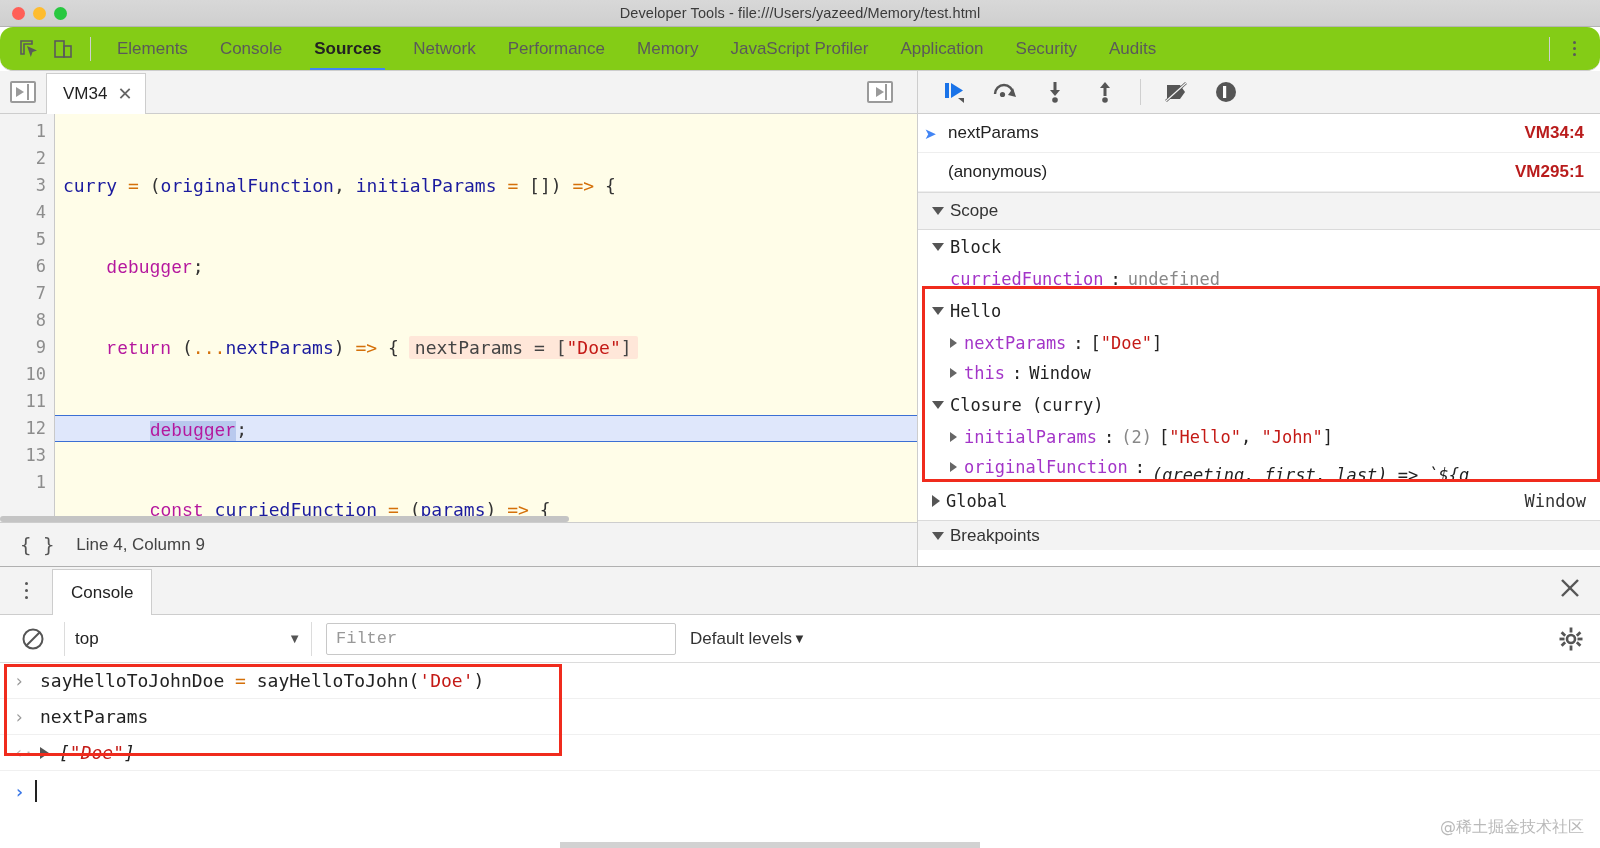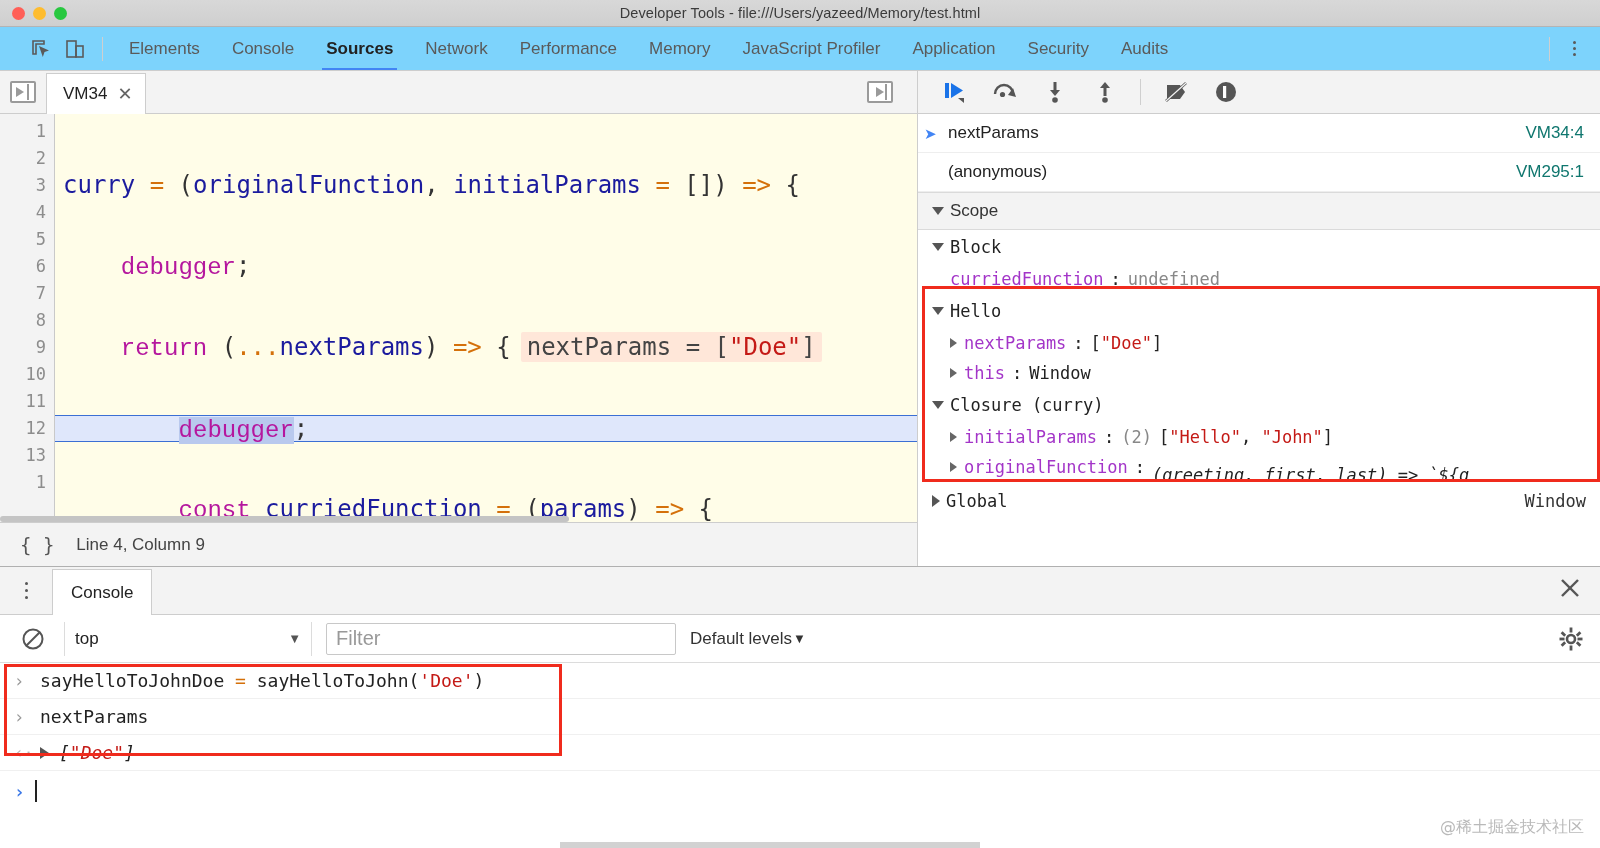--- a/index.html
+++ b/index.html
@@ -26,23 +26,23 @@
   .dot.green { background:#28c840; }
   .win-title {
     position:absolute; left:0; right:0; text-align:center;
     font-size:14.5px; color:#3b3b3b; letter-spacing:.1px;
     pointer-events:none;
   }
 
   
   .tabbar {
     height: 44px; flex: 0 0 44px;
-    background: #7dd3fc;
+    background: #84cc16;
     border-bottom: 1px solid #cdcdcd;
-    display: flex; align-items: center; padding-left: 24px;
+    display: flex; align-items: center; padding-left: 12px; border-radius: 13px;
   }
   .tb-icon { width: 34px; height: 30px; display:flex; align-items:center; justify-content:center; cursor:pointer; }
   .tb-sep { width:1px; height:24px; background:#cfcfcf; margin: 0 10px; }
   .tabs { display:flex; align-items:center; height:100%; }
   .tab {
     padding: 0 16px; height: 100%;
     display:flex; align-items:center;
     font-size: 17px; color:#5a5a5a; cursor:pointer; white-space:nowrap;
     position:relative;
   }
@@ -86,21 +86,21 @@
 
   .code-wrap { flex:1 1 auto; display:flex; min-height:0; position:relative; background:#fffde8; overflow:hidden; }
   .gutter {
     flex:0 0 55px; background:#f3f3f3; border-right:1px solid #c9c9c9;
     padding-top:4px; text-align:right;
     font-family:"DejaVu Sans Mono", monospace; font-size:17px; color:#8d8d8d; line-height:27px;
   }
   .gutter div { padding-right:8px; }
   .code {
     flex:1 1 auto; position:relative; padding-top:4px; padding-left:8px;
-    font-family:"DejaVu Sans Mono", monospace; font-size:24px; line-height:27px;
+    font-family:"DejaVu Sans Mono", monospace; font-size:18px; line-height:27px;
     color:#1b1b9e; white-space:pre; overflow:hidden;
   }
   .code .ln { height:27px; position:relative; }
   .code .ln.hl {
     background:#dfe7fb; border-top:1px solid #3b6fd4; border-bottom:1px solid #3b6fd4;
     margin-left:-8px; padding-left:8px; height:27px;
   }
   .kw  { color:#b5179e;font-family:Liberation Mono, monospace; }
   .op  { color:#d4700a; }
   .pun { color:#333; }
@@ -131,21 +131,21 @@
   }
   .dbg-btn { width:46px; height:43px; display:flex; align-items:center; justify-content:center; cursor:pointer; }
   .dbg-sep { width:1px; height:26px; background:#cfcfcf; margin:0 8px; }
 
   .dbg-body { flex:1 1 auto; overflow:hidden; position:relative; font-size:17px; }
   .callframe {
     height:39px; display:flex; align-items:center; padding-left:22px; padding-right:16px;
     border-bottom:1px solid #eee; cursor:pointer;
   }
   .callframe .nm { color:#222; }
-  .callframe .loc { margin-left:auto; color:#0f766e; }
+  .callframe .loc { margin-left:auto; color:#b91c1c;font-weight:bold; }
   .cf-arrow { width:20px; color:#4285f4; font-size:15px; line-height:1; margin-left:-16px; margin-right:4px;}
   .section-head {
     height:38px; display:flex; align-items:center; gap:6px; padding-left:14px;
     background:#f3f3f3; border-top:1px solid #dadada; border-bottom:1px solid #dadada;
     font-size:17px; color:#333; cursor:pointer;
   }
   .tri-d { width:0;height:0;border-left:6px solid transparent;border-right:6px solid transparent;border-top:8px solid #555; }
   .tri-r { width:0;height:0;border-top:6px solid transparent;border-bottom:6px solid transparent;border-left:8px solid #555; }
   .scope-group {
     height:34px; display:flex; align-items:center; gap:6px; padding-left:14px;
@@ -197,21 +197,21 @@
   }
   .clear-btn { width:34px;height:34px;display:flex;align-items:center;justify-content:center;cursor:pointer; }
   .ctx-sel {
     width:248px; height:34px; display:flex; align-items:center; padding:0 10px;
     font-size:17px; color:#222; border-left:1px solid #dcdcdc; border-right:1px solid #dcdcdc; cursor:pointer;
   }
   .ctx-sel .cv { flex:1 1 auto; }
   .ctx-sel .cd { color:#555; font-size:13px; }
   .filter-input {
     width:350px; height:32px; border:1px solid #c8c8c8; border-radius:2px; background:#fff;
-    font-size:20px; color:#222; padding:0 9px; font-family:Liberation Sans, sans-serif;
+    font-size:17px; color:#222; padding:0 9px; font-family:Liberation Mono, monospace;
   }
   .filter-input::placeholder { color:#999; }
   .levels { font-size:17px; color:#333; cursor:pointer; display:flex; align-items:center; gap:1px; }
   .gear { margin-left:auto; cursor:pointer; display:flex; align-items:center; }
 
   .console-msgs { flex:1 1 auto; position:relative; overflow:hidden; background:#fff; }
   .cmsg {
     height:36px; display:flex; align-items:center; gap:10px; padding-left:14px;
     border-bottom:1px solid #f0f0f0;
     font-family:"DejaVu Sans Mono", monospace; font-size:18px; color:#222;
@@ -466,20 +466,24 @@
             <span class="val-plain">:</span>
           <span class="val-fn">(greeting, first, last) =&gt; `${g</span>
         </div>
 
         <div class="global-row">
           <span class="tri-r"></span>
           <span>Global</span>
           <span class="rt">Window</span>
         </div>
 
+        <div class="bp-head">
+          <span class="tri-d"></span>
+          <span>Breakpoints</span>
+        </div>
 
         <div class="redbox-scope"></div>
       </div>
     </div>
   </div>
 
   <div class="drawer">
     <div class="drawer-tabs">
       <div class="drawer-dots">
           <i></i>

